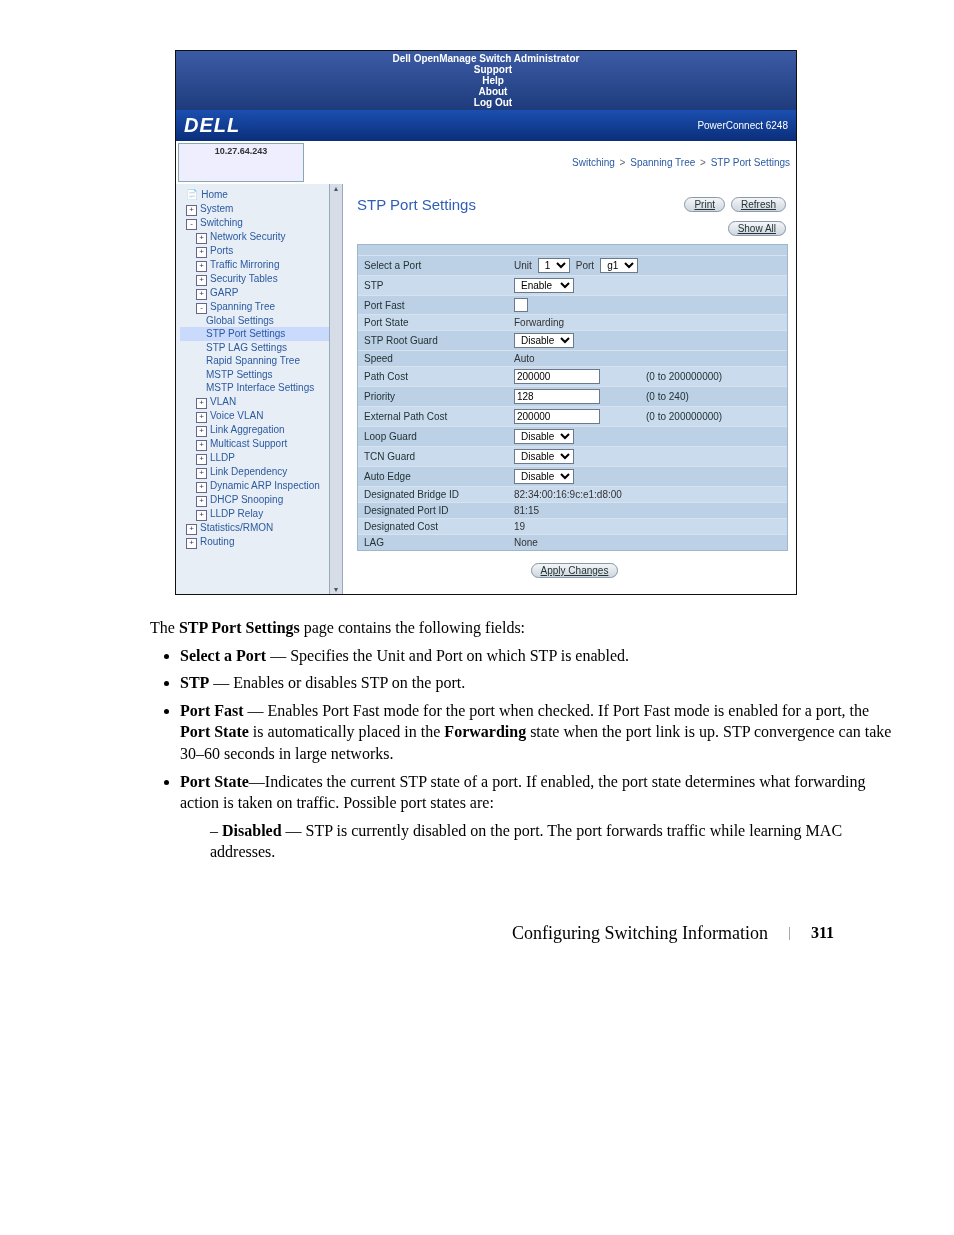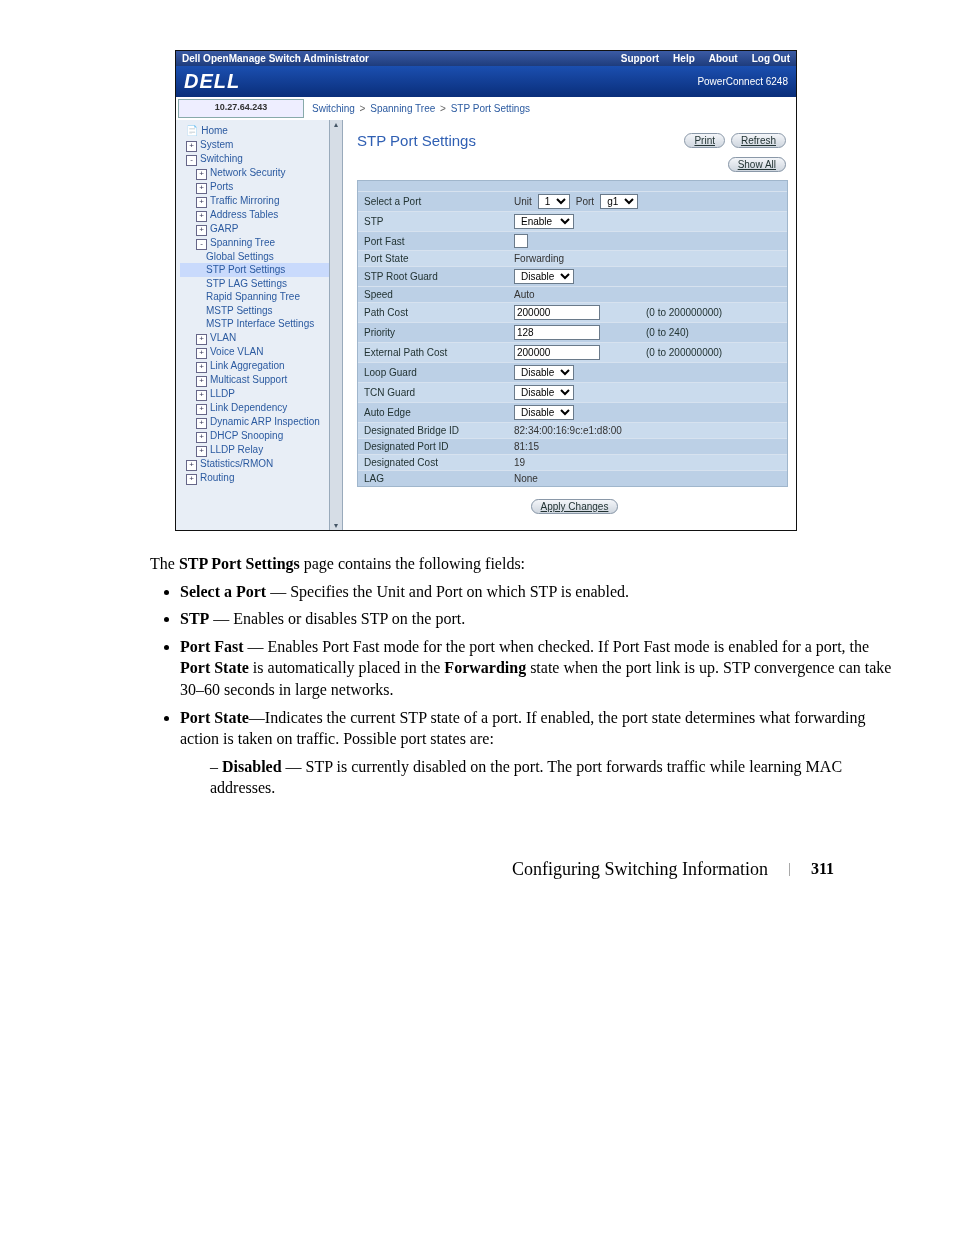--- a/index.html
+++ b/index.html
@@ -29,20 +29,21 @@
     color: #333;
   }
   .titlebar {
     background: linear-gradient(#3b5ba5, #1e3c7c);
     color: #fff;
     font-weight: bold;
     display: flex;
     align-items: center;
     padding: 2px 6px;
     font-size: 10px;
+    flex-direction: column;
   }
   .titlebar .left { flex:1; }
   .titlebar .toplink { margin-left: 14px; font-weight: bold; cursor: pointer; }
   .brandbar {
     background: linear-gradient(#1b4fb0, #0a2e7a);
     color:#fff; display:flex; align-items:center; justify-content:space-between;
     padding: 4px 8px;
   }
   .dell-logo {
     font-family: Arial, sans-serif;
@@ -58,21 +59,21 @@
     width: 120px;
     background:#eef;
     border:1px solid #8aa;
     text-align:center;
     font-size:9px;
     font-weight:bold;
     padding:2px;
     margin:2px;
   }
   .breadcrumb {
-    flex:1; padding:6px 6px; font-size:10px; color:#2b5aa0;
+    flex:1; padding:16px 6px; font-size:10px; color:#2b5aa0;text-align:right;
   }
   .breadcrumb .sep { color:#666; padding:0 2px;}
   .content-row { display:flex; }
   .sidepane {
     width: 160px;
     background: #e8eef6;
     border-right: 1px solid #9ab;
     padding: 4px 2px 4px 4px;
     font-size: 10px;
     position: relative;
@@ -179,21 +180,21 @@
     </div>
     <div class="content-row">
       <div class="sidepane">
         <div class="tree" id="tree">
             <div class="n1"><span>📄 </span><span>Home</span></div>
             <div class="n1"><span class="exp">+</span><span>System</span></div>
             <div class="n1"><span class="exp">-</span><span>Switching</span></div>
             <div class="n2"><span class="exp">+</span><span>Network Security</span></div>
             <div class="n2"><span class="exp">+</span><span>Ports</span></div>
             <div class="n2"><span class="exp">+</span><span>Traffic Mirroring</span></div>
-            <div class="n2"><span class="exp">+</span><span>Address Tables</span></div>
+            <div class="n2"><span class="exp">+</span><span>Security Tables</span></div>
             <div class="n2"><span class="exp">+</span><span>GARP</span></div>
             <div class="n2"><span class="exp">-</span><span>Spanning Tree</span></div>
             <div class="n3"><span>Global Settings</span></div>
             <div class="n3 sel"><span>STP Port Settings</span></div>
             <div class="n3"><span>STP LAG Settings</span></div>
             <div class="n3"><span>Rapid Spanning Tree</span></div>
             <div class="n3"><span>MSTP Settings</span></div>
             <div class="n3"><span>MSTP Interface Settings</span></div>
             <div class="n2"><span class="exp">+</span><span>VLAN</span></div>
             <div class="n2"><span class="exp">+</span><span>Voice VLAN</span></div>

